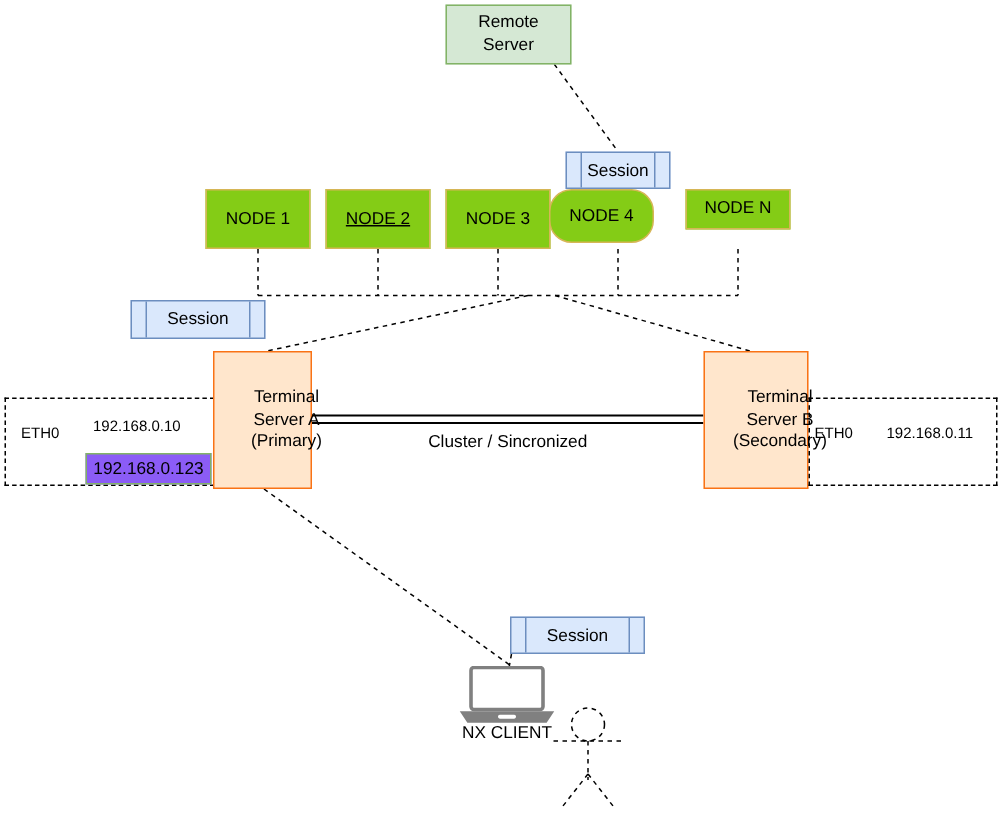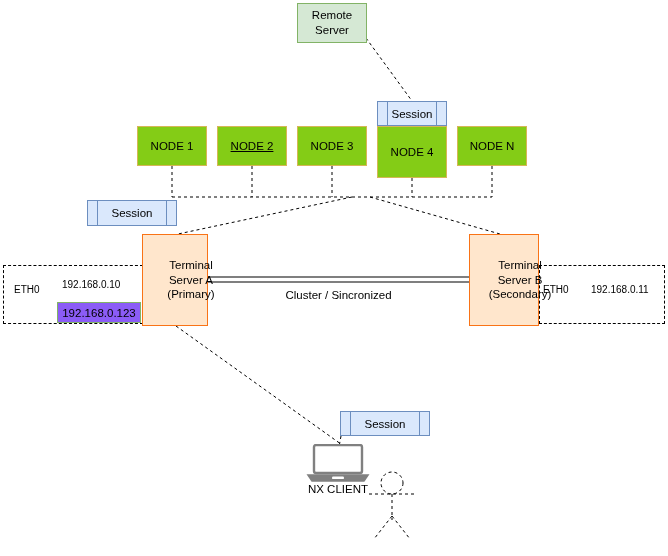--- a/index.html
+++ b/index.html
@@ -154,30 +154,30 @@
 
     <line x1="341" y1="436" x2="339" y2="447" stroke="#000000" stroke-width="1" stroke-dasharray="3 3" fill="none"></line>
 
     <circle cx="392" cy="483" r="11" stroke="#000000" stroke-width="1" stroke-dasharray="3 3" fill="none"></circle>
     <line x1="392" y1="494" x2="392" y2="520" stroke="#000000" stroke-width="1" stroke-dasharray="3 3" fill="none"></line>
     <line x1="369" y1="494" x2="415" y2="494" stroke="#000000" stroke-width="1" stroke-dasharray="3 3" fill="none"></line>
     <line x1="392" y1="516" x2="374" y2="539" stroke="#000000" stroke-width="1" stroke-dasharray="3 3" fill="none"></line>
     <line x1="392" y1="516" x2="410" y2="539" stroke="#000000" stroke-width="1" stroke-dasharray="3 3" fill="none"></line>
   </svg>
 
-  <div class="remote-box" style="left:297px; top:3px; width:70px; height:40px;">Remote
+  <div class="remote-box" style="left:297px; top:3px; width:84px; height:40px;">Remote
 Server</div>
 
   <div class="session-box" style="left:377px; top:101px; width:70px; height:25px;">Session</div>
 
   <div class="node-box" style="left:137px; top:126px; width:70px; height:40px;">NODE 1</div>
   <div class="node-box" style="left:217px; top:126px; width:70px; height:40px;text-decoration:underline;">NODE 2</div>
   <div class="node-box" style="left:297px; top:126px; width:70px; height:40px;">NODE 3</div>
-  <div class="node-box" style="left:377px; top:126px; width:70px; height:52px;">NODE 4</div>
-  <div class="node-box" style="left:457px; top:126px; width:70px; height:40px;">NODE N</div>
+  <div class="node-box" style="left:366px; top:126px; width:70px; height:36px;border-radius:15px;">NODE 4</div>
+  <div class="node-box" style="left:457px; top:126px; width:70px; height:27px;">NODE N</div>
 
   <div class="session-box" style="left:87px; top:200px; width:90px; height:26px;">Session</div>
 
   <div class="dashed-zone" style="left:3px; top:265px; width:140px; height:59px;"></div>
   <div class="plain-label" style="left:14px; top:284px;">ETH0</div>
   <div class="plain-label" style="left:62px; top:279px;">192.168.0.10</div>
   <div class="ip-highlight" style="left:57px; top:302px; width:84px; height:21px;">192.168.0.123</div>
 
   <div class="server-box" style="left:142px; top:234px; width:66px; height:92px;">Terminal
 Server A

